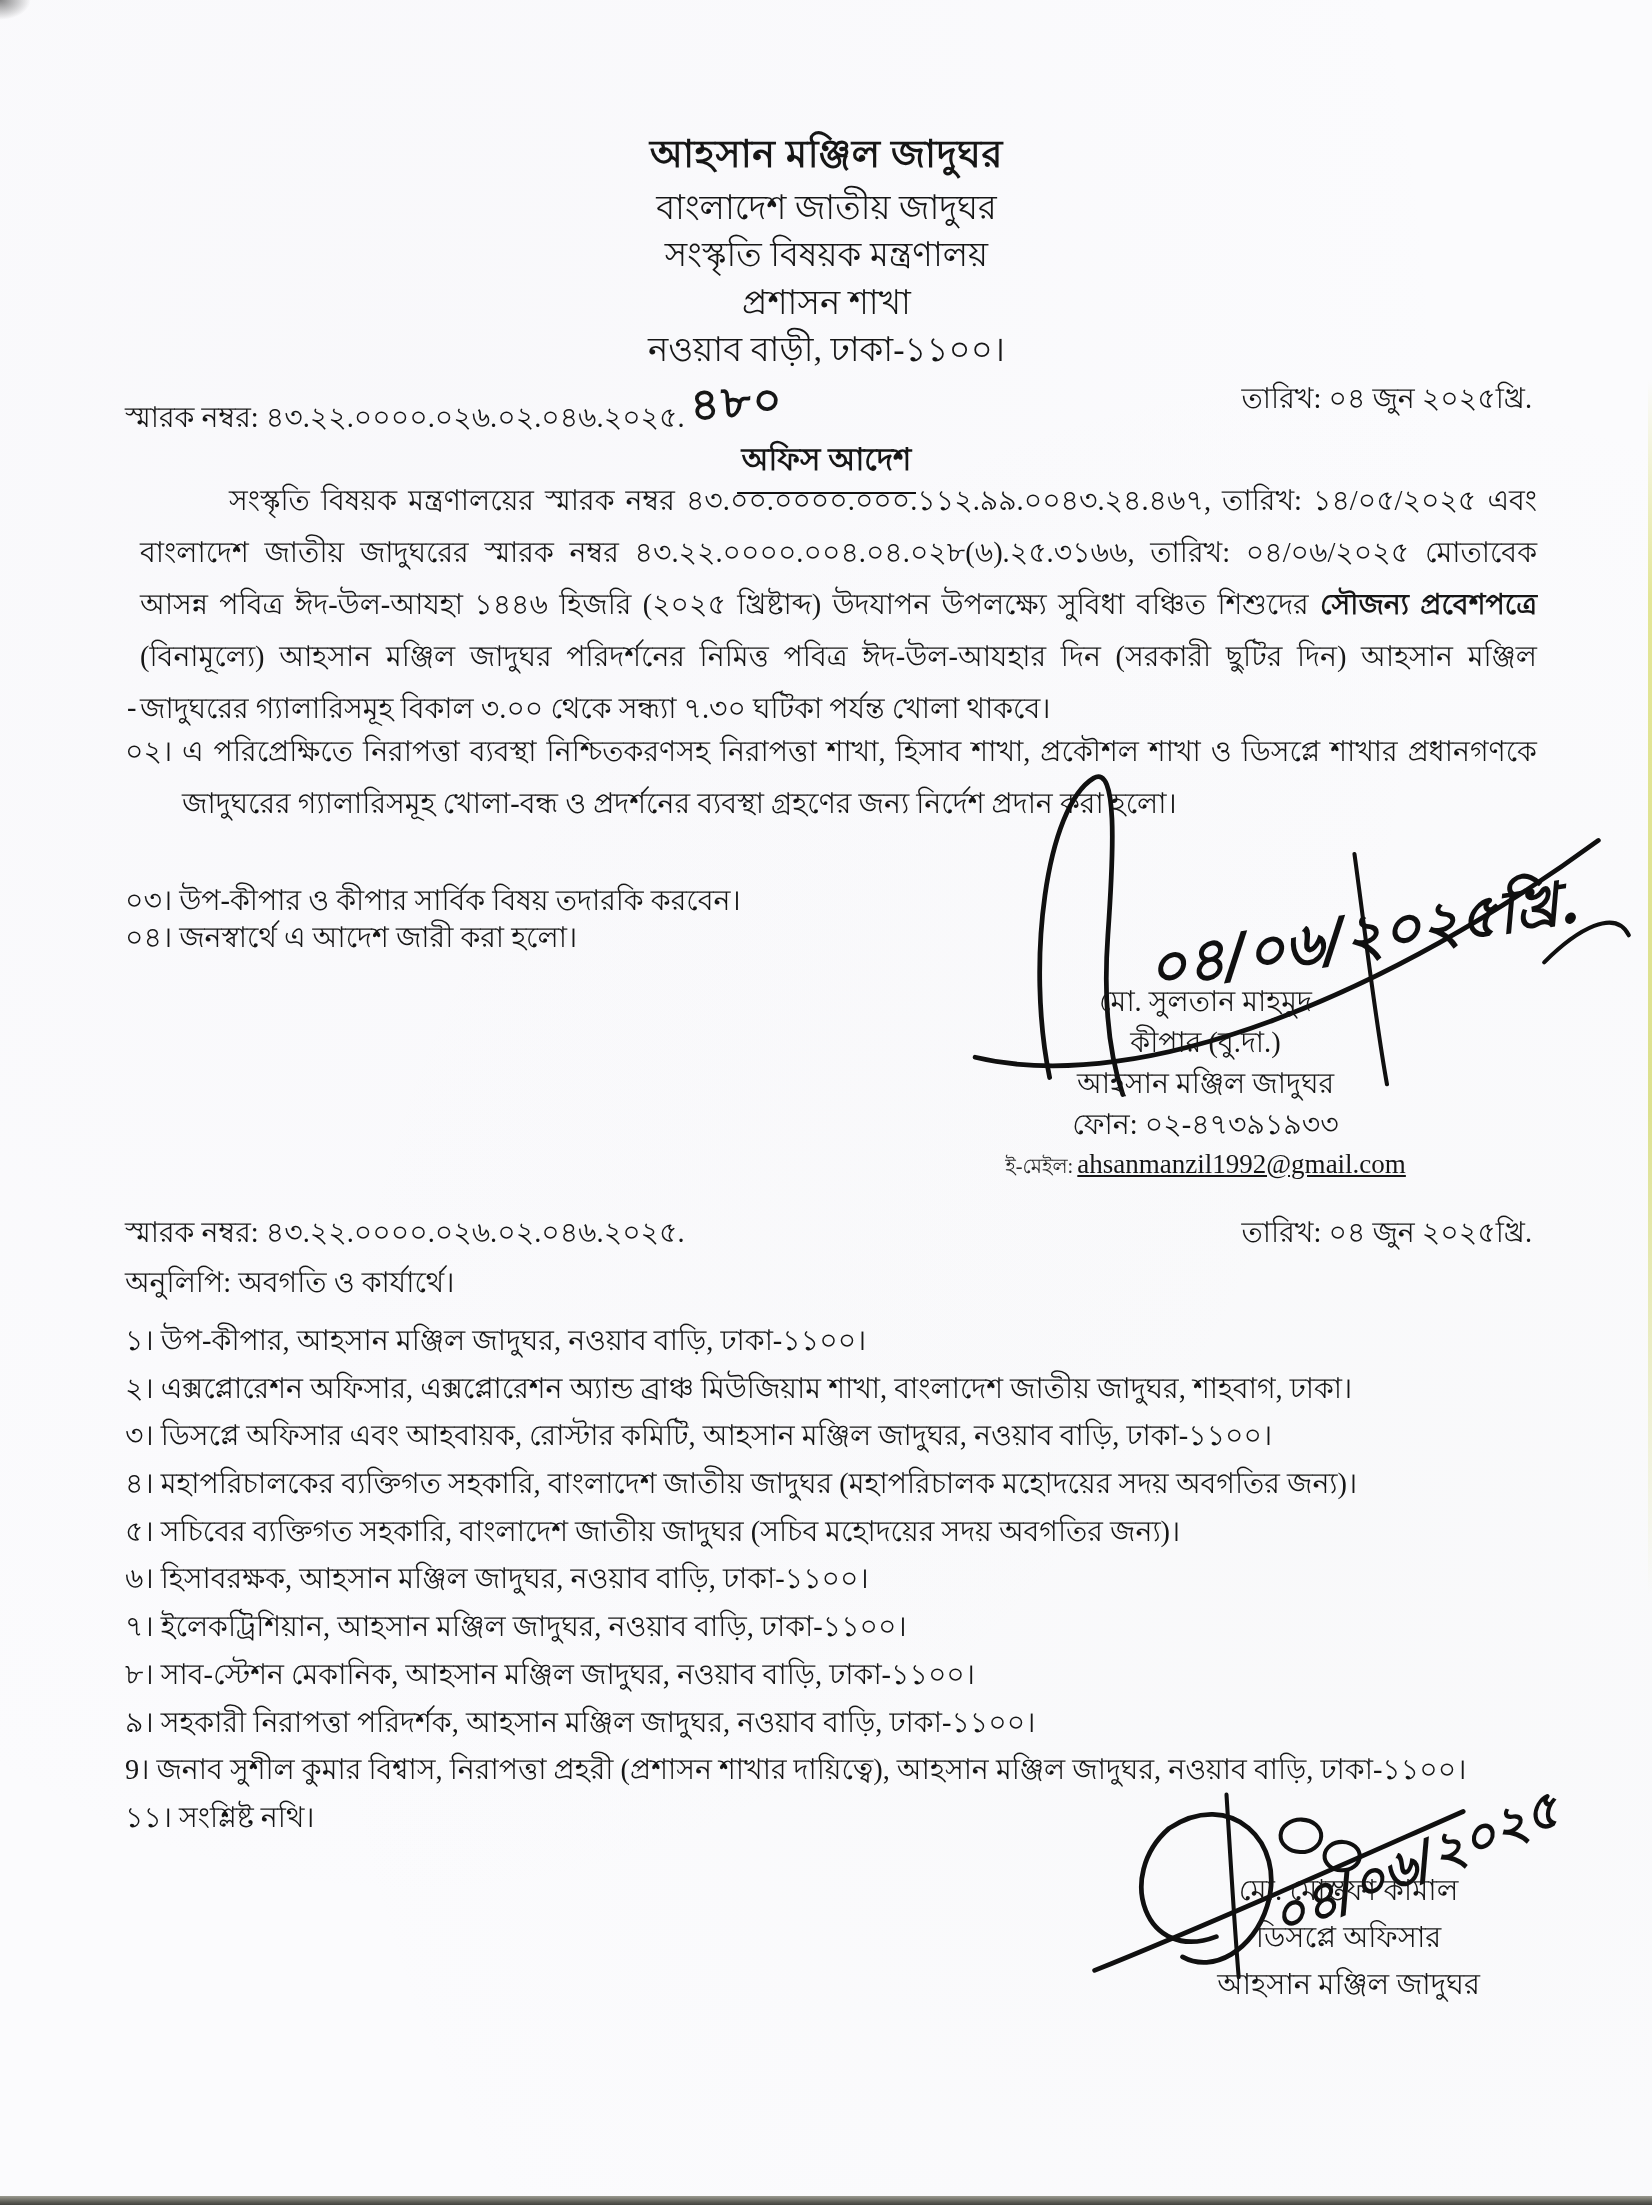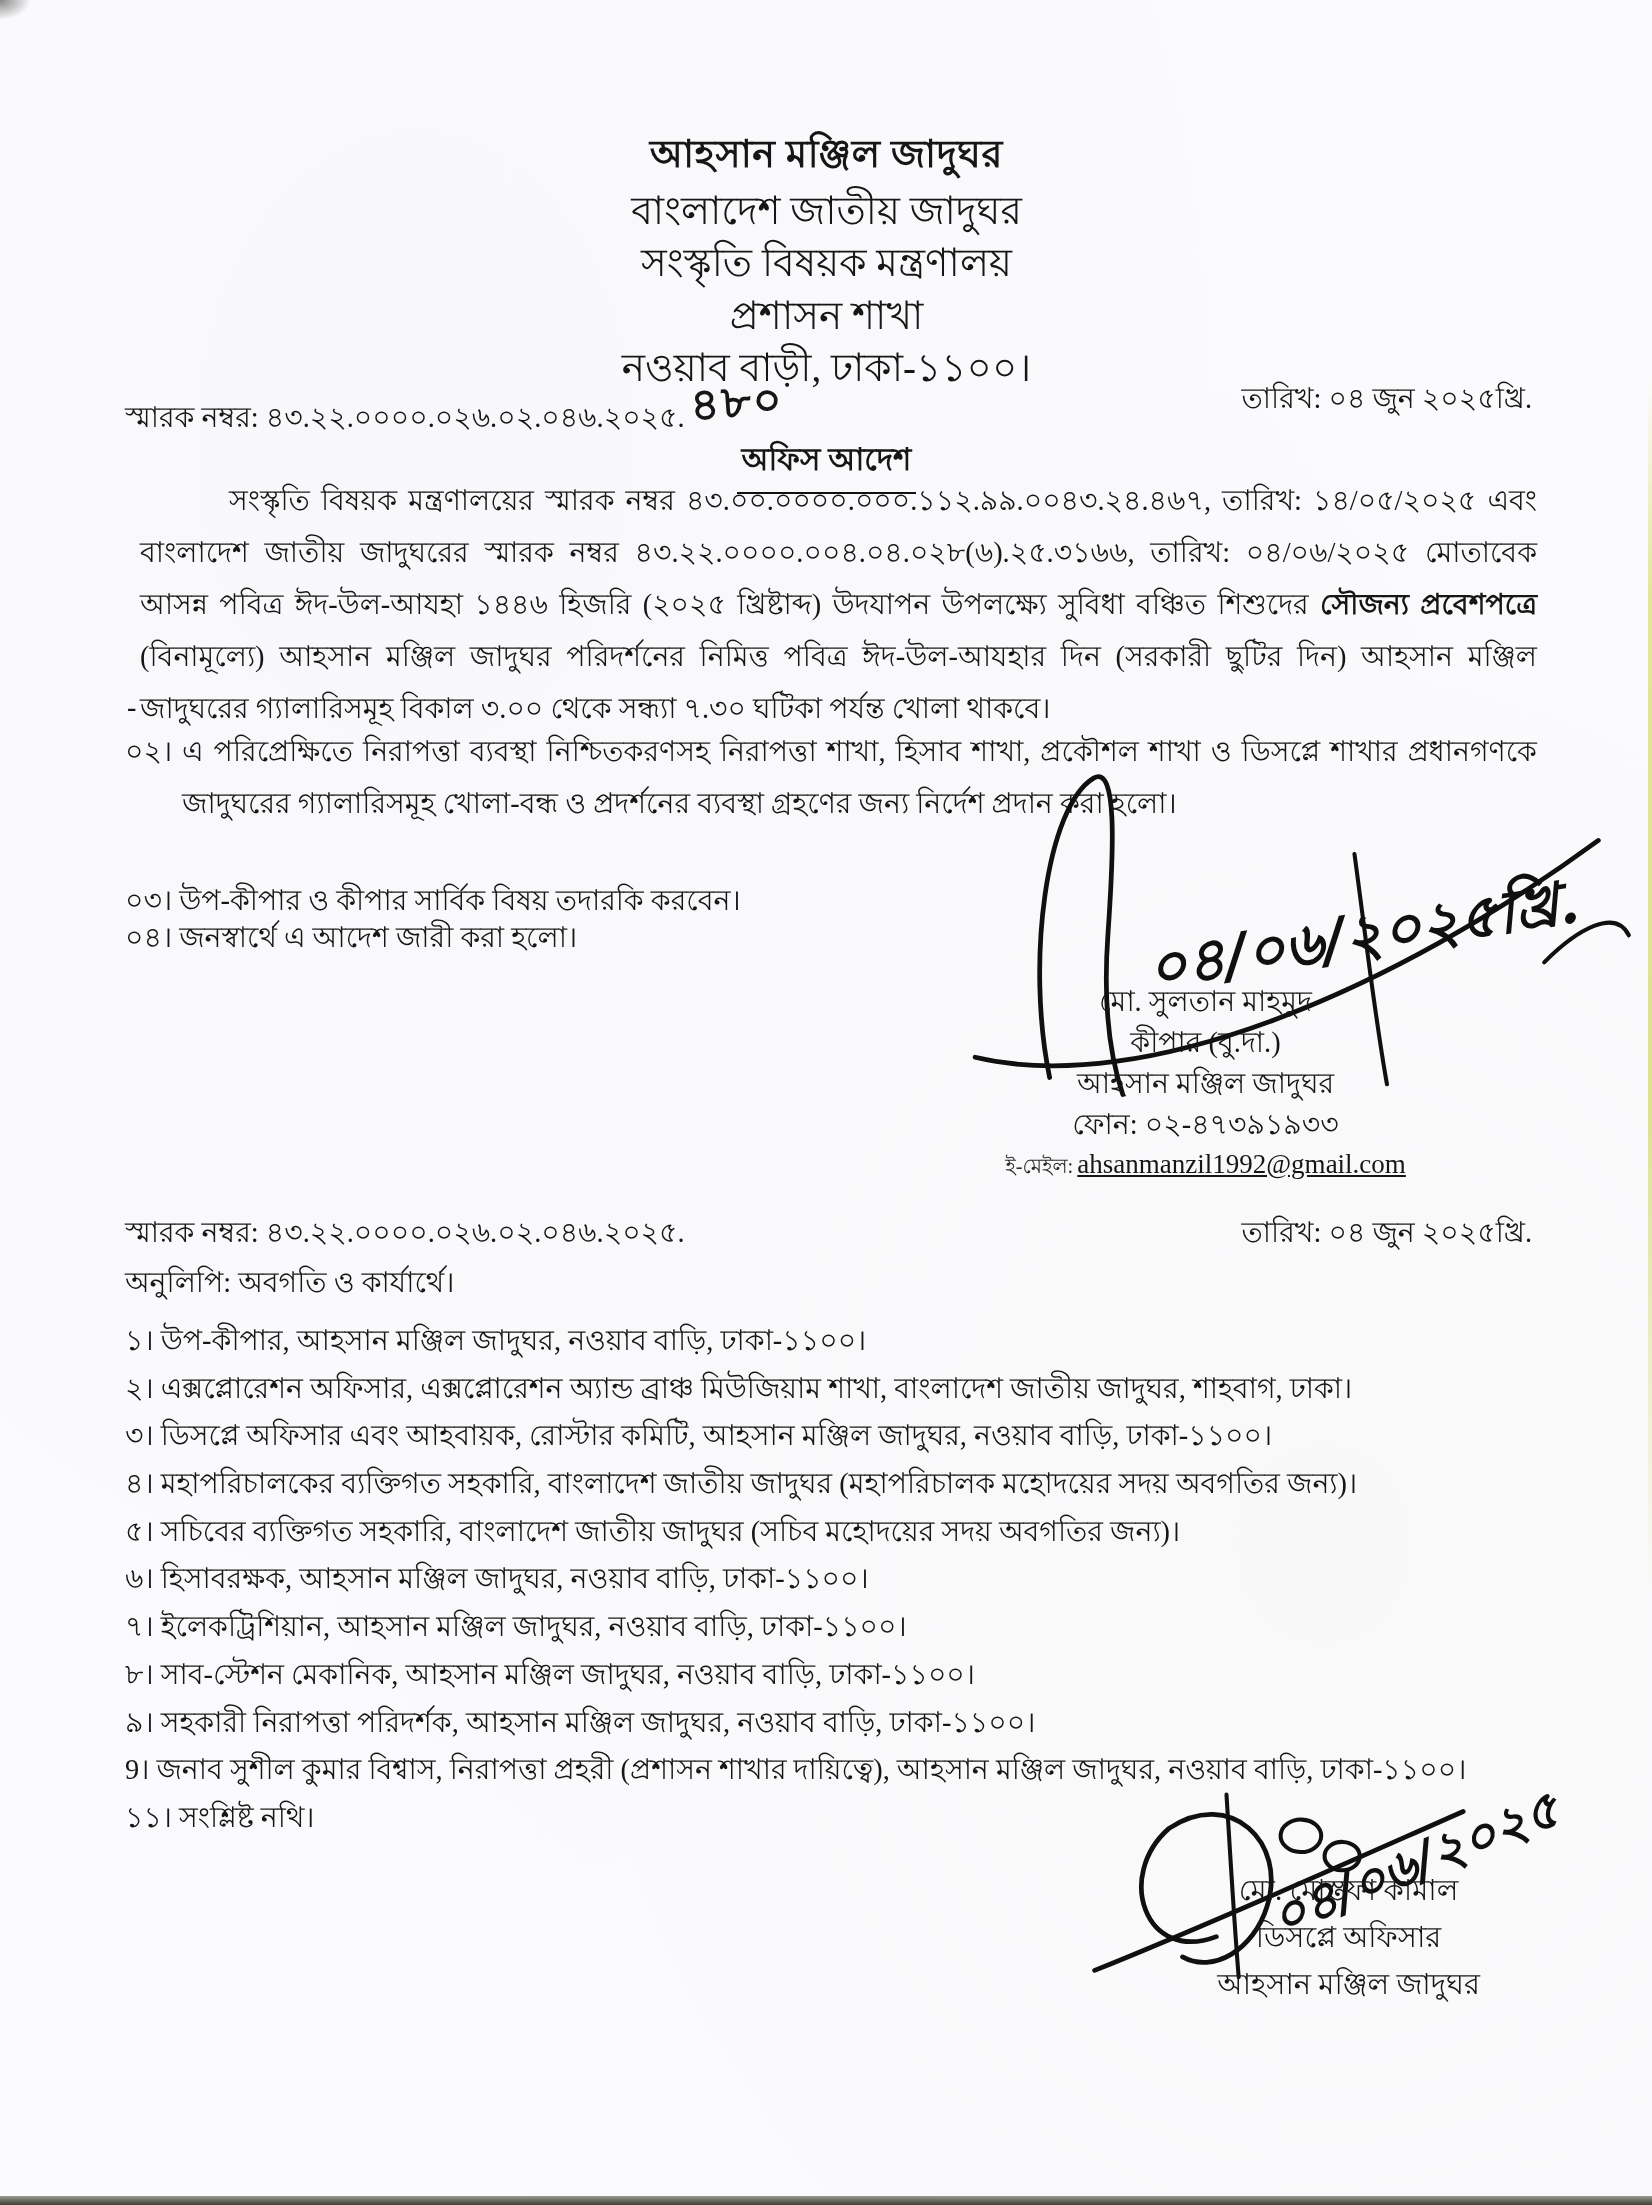--- a/index.html
+++ b/index.html
@@ -12,21 +12,21 @@
       radial-gradient(ellipse at 80% 70%, rgba(200,205,195,0.05), transparent 55%),
       #fbfbfd;
     color:#161616;
     font-family:"Liberation Serif","DejaVu Serif",serif;
     overflow:hidden;
   }
   .abs{position:absolute;}
   
   .doc-header{top:135px;left:0;width:100%;text-align:center;line-height:1.0;}
   .org-line1{font-size:38px;font-weight:700;letter-spacing:0.7px;margin-bottom:17.6px;}
-  .org-line{font-size:39px;margin-bottom:13.5px;}
+  .org-line{font-size:34px;margin-bottom:13.5px;}
   
   .memo-row{left:125px;right:121px;display:flex;justify-content:space-between;align-items:flex-start;font-size:28.4px;}
   .memo-row1{top:377px;}
   .memo-row2{top:1211px;}
   .hand-serial{
     display:inline-block;font-size:45px;font-weight:700;
     transform:rotate(-4deg) translateY(-9.5px);
     margin-left:6.8px;letter-spacing:2px;
   }
   

